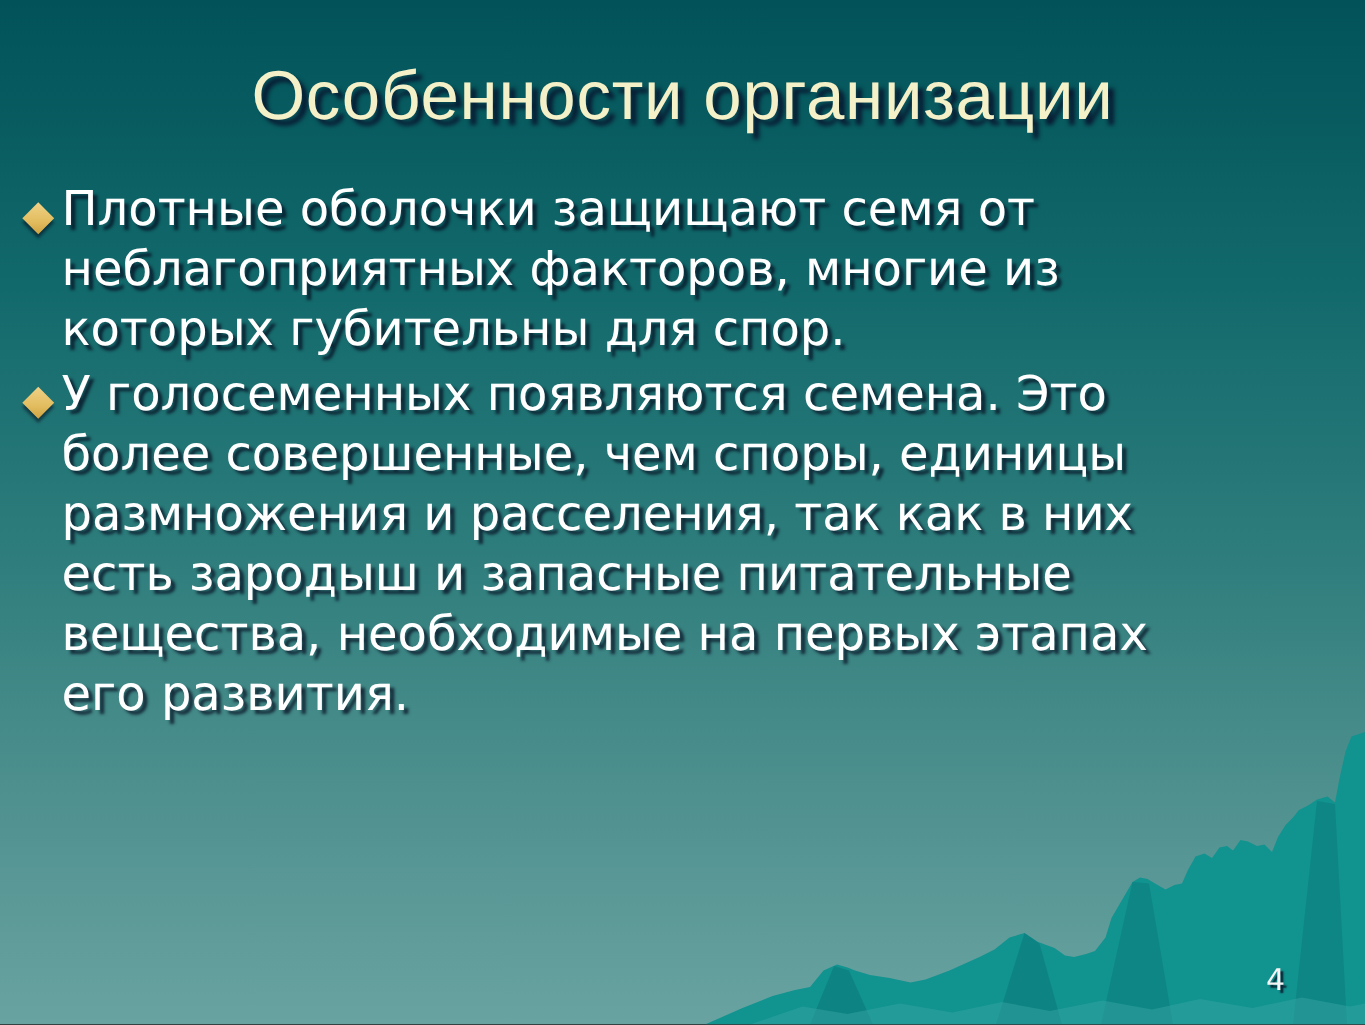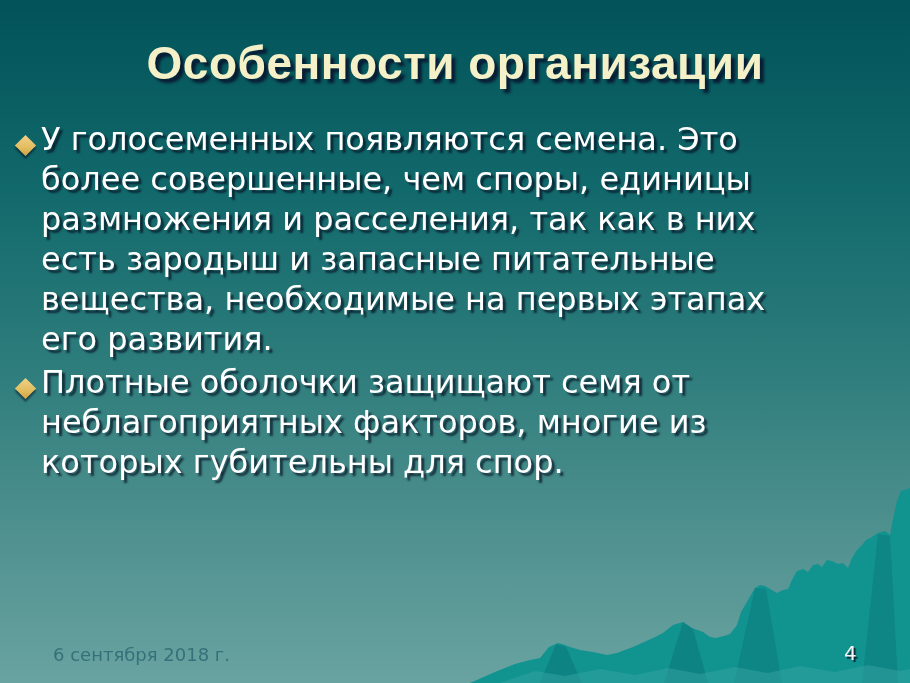--- a/index.html
+++ b/index.html
@@ -8,21 +8,21 @@
     width:910px;height:683px;
     overflow:hidden;
     background:linear-gradient(180deg,#015359 0%,#12696b 28%,#2f7e7d 55%,#4f918f 78%,#69a3a1 100%);
     font-family:"DejaVu Sans","Liberation Sans",sans-serif;
   }
   .mountain-svg{position:absolute;left:0;top:0;width:910px;height:683px;}
   .slide-title{
     position:absolute;left:0;top:36px;width:100%;
     margin:0;text-align:center;
     font-family:"Liberation Sans","DejaVu Sans",sans-serif;
-    font-size:46px;font-weight:700;letter-spacing:0.5px;
+    font-size:46px;font-weight:400;letter-spacing:0.5px;
     color:#f4f0c8;
     text-shadow:4px 4px 3px rgba(8,16,42,0.85);
   }
   .slide-body{
     position:absolute;left:4px;top:119px;width:872px;
     color:#ffffff;
     font-size:32px;line-height:40px;
     text-shadow:3px 3px 2px rgba(6,12,32,0.72);
   }
   .para{position:relative;margin:0 0 3px 0;}
@@ -62,35 +62,34 @@
 
     <polygon points="500,683 535,671 565,676 600,669 635,675 668,668 700,674 735,667 768,673 800,666 835,672 868,665 900,671 910,669 910,683" fill="#3aa7a3" opacity="0.45"></polygon>
   </svg>
 
   <h1 class="slide-title">Особенности организации</h1>
 
   <div class="slide-body">
 
     <p class="para bulleted">
       <span class="diamond"></span>
+      <span class="ptext">Плотные оболочки защищают семя от
+неблагоприятных факторов, многие из
+которых губительны для спор.</span>
+    </p>
+
+    <p class="para bulleted">
+      <span class="diamond"></span>
       <span class="ptext">У голосеменных появляются семена. Это
 более совершенные, чем споры, единицы
 размножения и расселения, так как в них
 есть зародыш и запасные питательные
 вещества, необходимые на первых этапах
 его развития.</span>
     </p>
 
-    <p class="para bulleted">
-      <span class="diamond"></span>
-      <span class="ptext">Плотные оболочки защищают семя от
-неблагоприятных факторов, многие из
-которых губительны для спор.</span>
-    </p>
-
 
   </div>
 
-  <div class="footer-date">6 сентября 2018 г.</div>
 
   <div class="slide-number">4</div>
 
 </div>
 
 </body></html>

